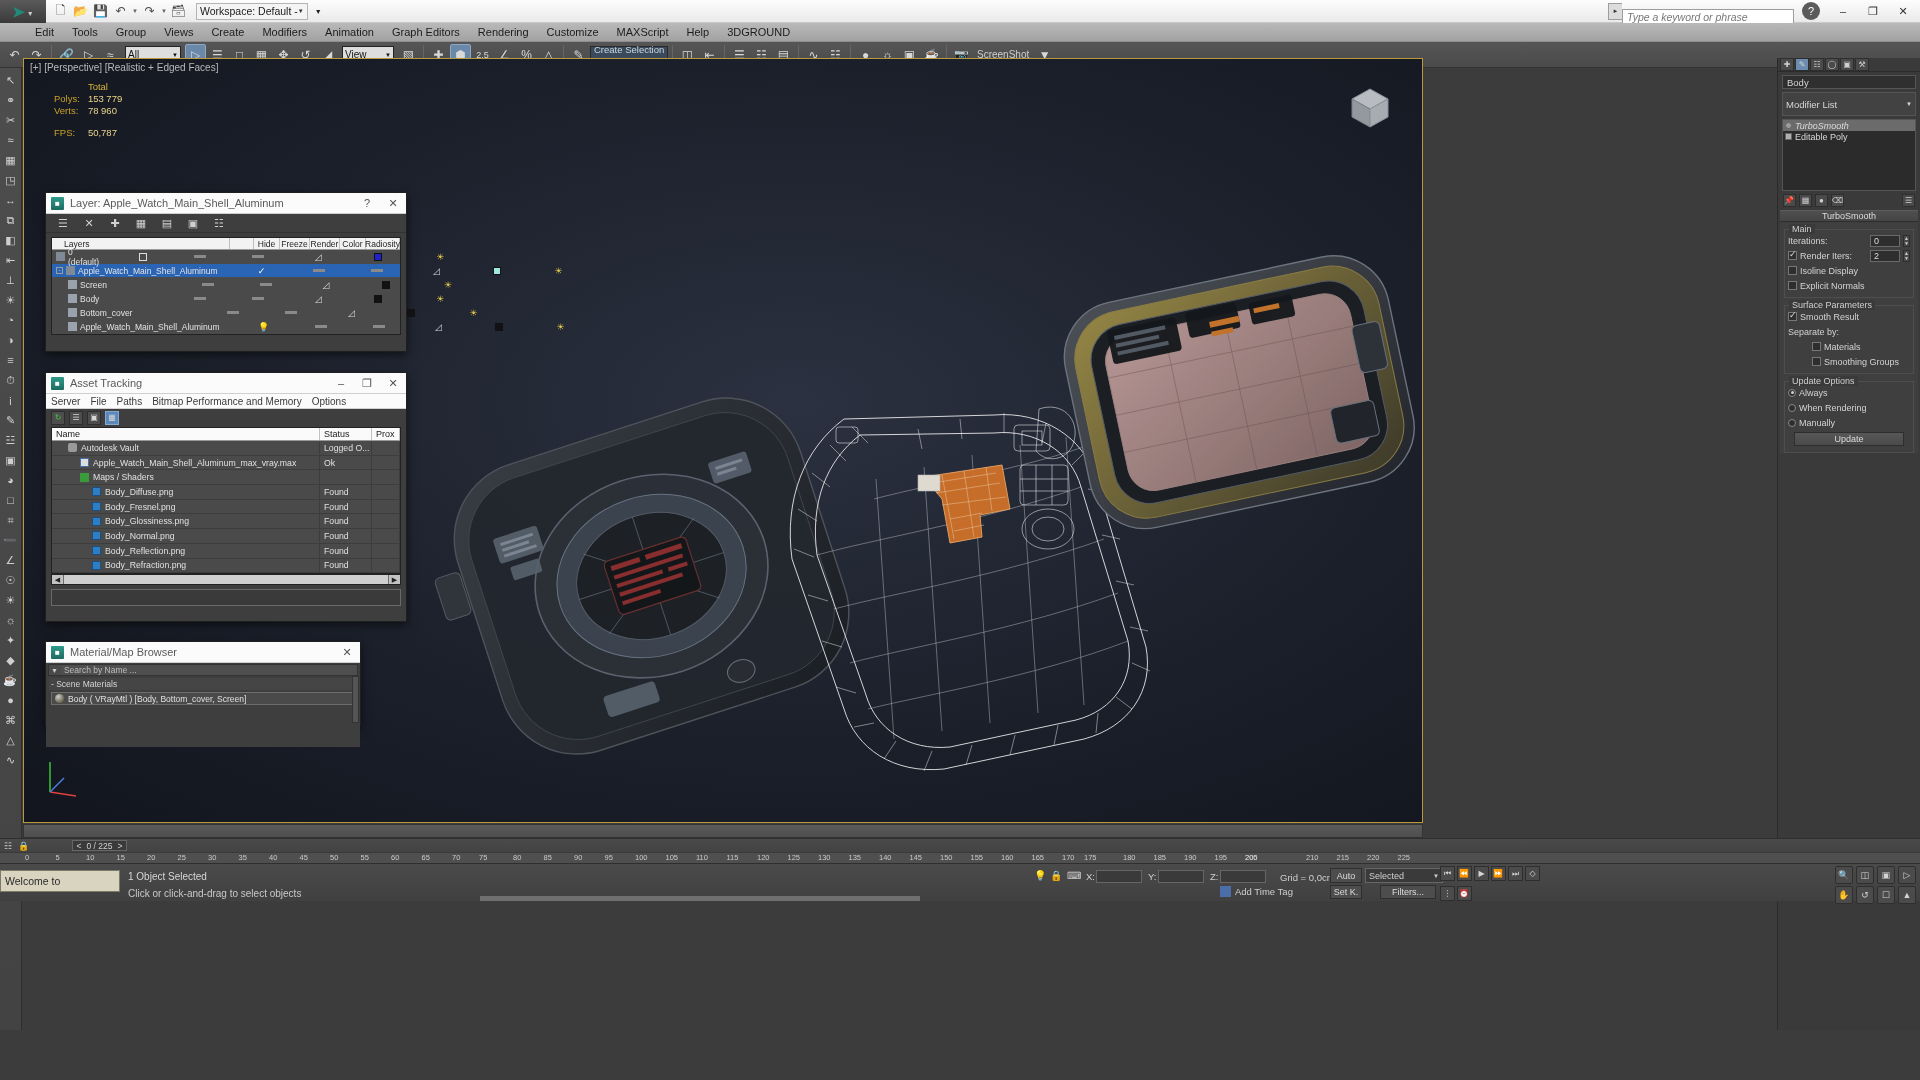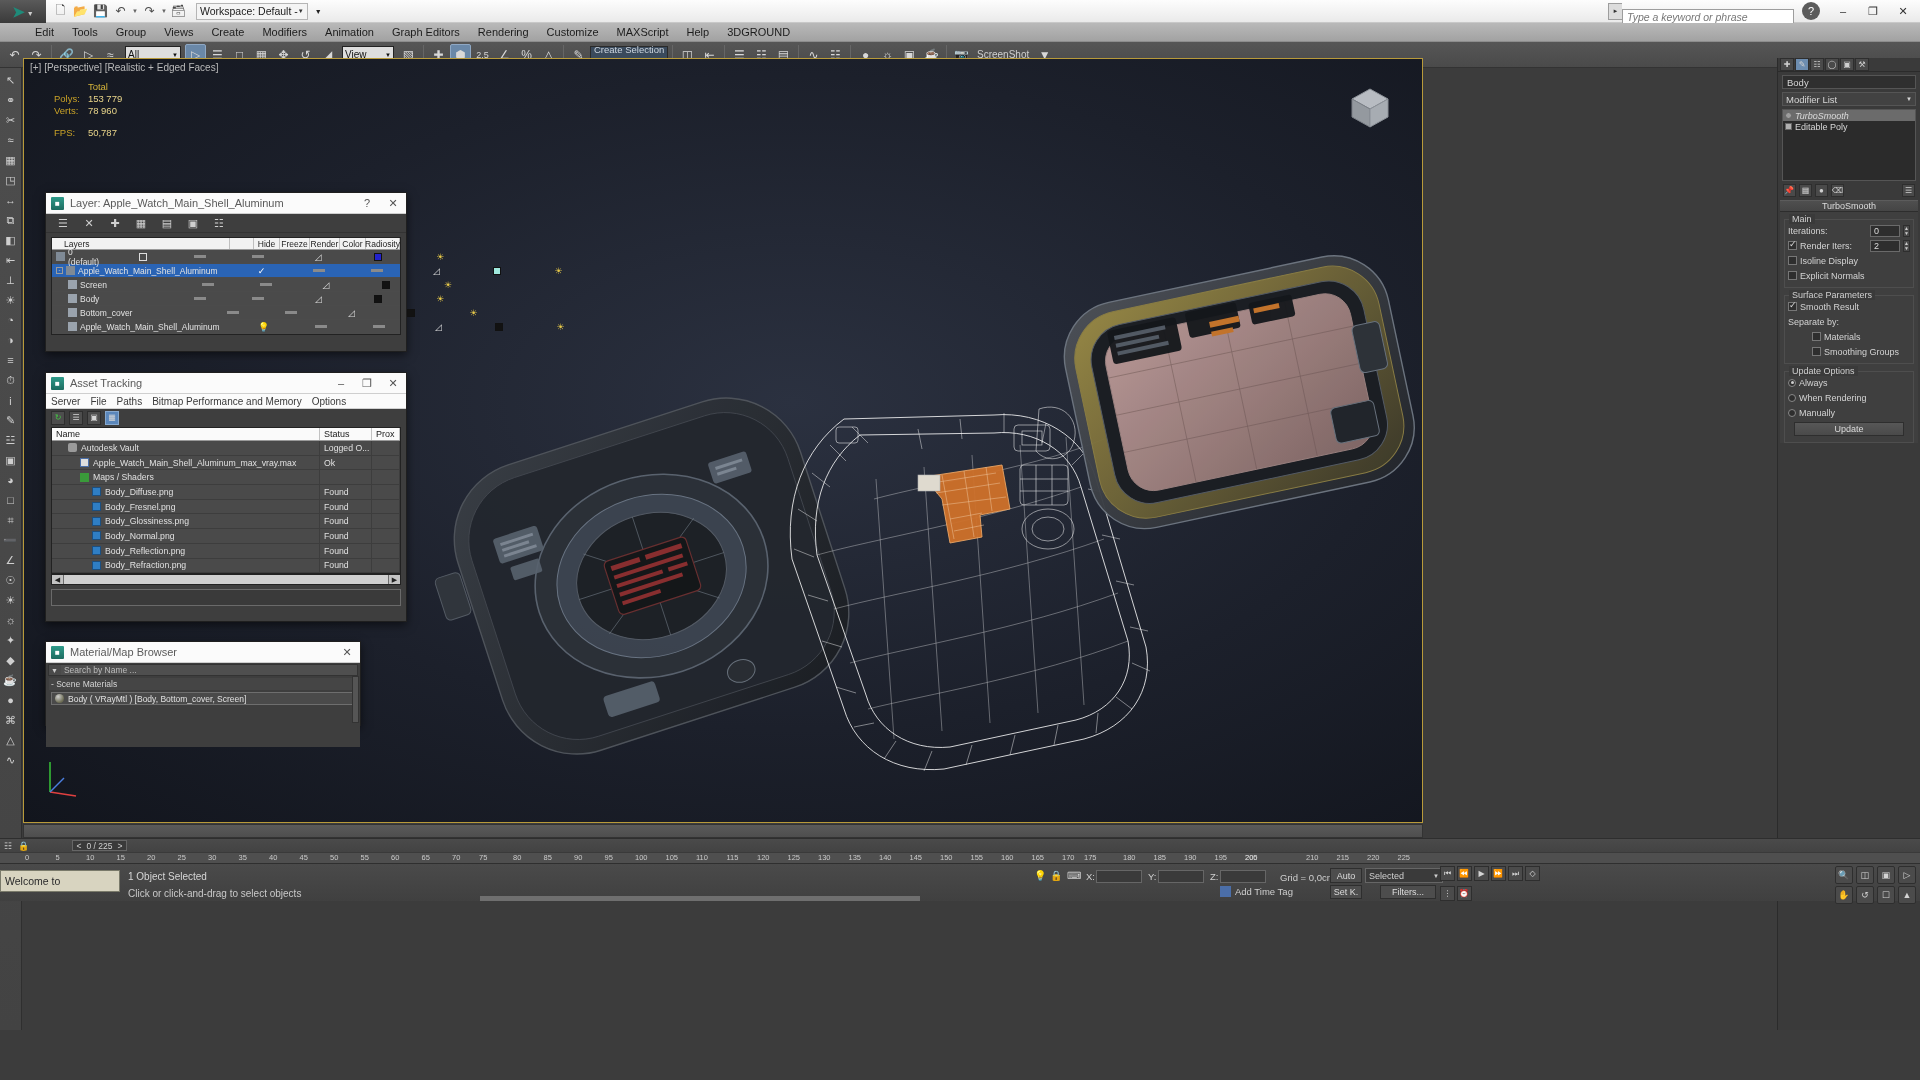--- a/index.html
+++ b/index.html
@@ -119,21 +119,21 @@
     position:absolute; right:0; top:58px; width:143px; bottom:50px;
     background:#3a3a3a; border-left:1px solid #2b2b2b;
   }
   .cmd-tabs{display:flex;height:14px;background:#3a3a3a;border-bottom:1px solid #2b2b2b;
     align-items:center;padding-left:2px;gap:1px;}
   .cmd-tab{width:14px;height:13px;display:flex;align-items:center;justify-content:center;
     font-size:8px;color:#d0d0d0;background:#4a4a4a;border:1px solid #2e2e2e;}
   .cmd-tab.sel{background:#6d8db0;}
   .cmd-field{margin:3px 4px;height:14px;background:#2f2f2f;border:1px solid #555;
     color:#d6d6d6;font-size:9.5px;display:flex;align-items:center;padding-left:4px;}
-  .cmd-sub{margin:3px 4px;height:14px;background:#424242;border:1px solid #555;
+  .cmd-sub{margin:3px 4px;height:24px;background:#424242;border:1px solid #555;
     color:#d6d6d6;font-size:9.5px;display:flex;align-items:center;justify-content:space-between;padding:0 3px;}
   .modstack{margin:2px 4px;background:#2b2b2b;border:1px solid #555;height:72px;overflow:hidden;}
   .ms-row{height:11px;display:flex;align-items:center;padding-left:2px;font-size:9px;color:#d8d8d8;gap:3px;}
   .ms-row.sel{background:#6b6b6b;font-style:italic;}
   .ms-bulb{width:7px;height:7px;border-radius:50%;background:#9d9d9d;border:1px solid #666;}
   .ms-sq{width:7px;height:7px;background:#b0b0b0;border:1px solid #666;}
   .ms-icons{display:flex;gap:3px;margin:3px 5px;align-items:center;}
   .ms-ic{width:13px;height:13px;background:#4a4a4a;border:1px solid #2e2e2e;
     display:flex;align-items:center;justify-content:center;font-size:8px;color:#d0d0d0;}
   .rollout{margin:2px 2px;background:#3f3f3f;}

